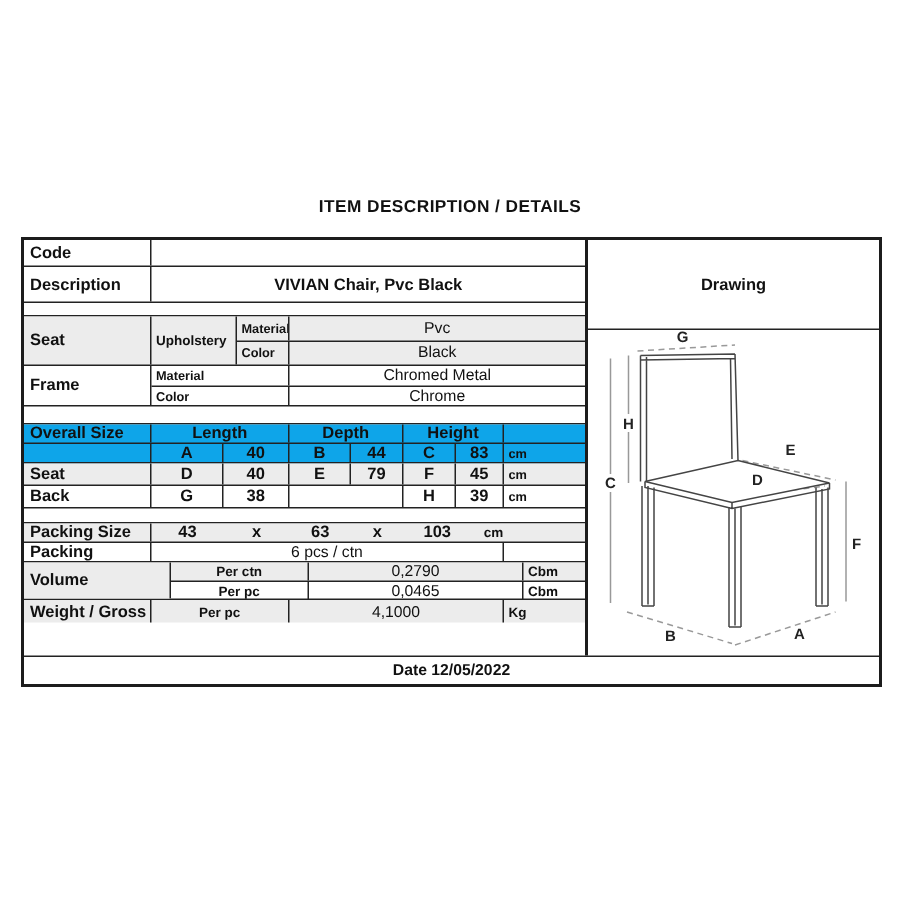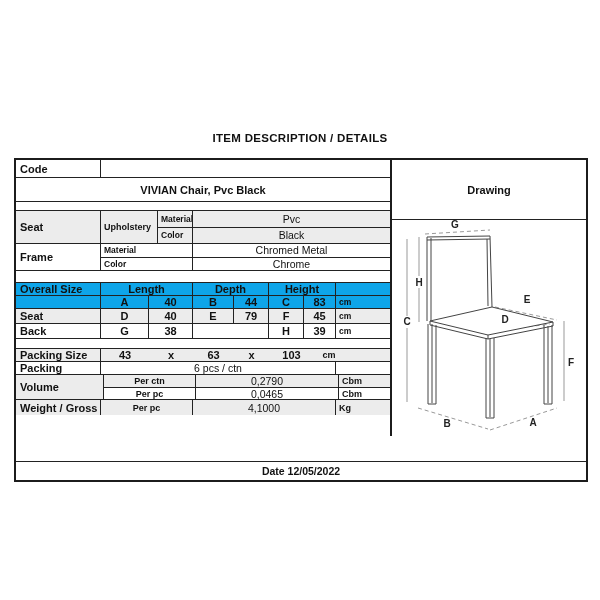--- a/index.html
+++ b/index.html
@@ -7,21 +7,21 @@
     position:relative;width:600px;height:600px;background:#ffffff;
     font-family:"Liberation Sans", sans-serif;color:#111;overflow:hidden;
   }
   .doc-title{
     position:absolute;top:132px;left:0;width:600px;text-align:center;
     font-size:11.5px;font-weight:bold;letter-spacing:.3px;
   }
   .doc-table{
     position:absolute;left:14px;top:158px;width:574px;
     border:2px solid #1c1c1c;background:#fff;box-sizing:border-box;
-    display:flex;flex-direction:column;gap:25px;
+    display:flex;flex-direction:column;
   }
   .body-wrap{display:flex;}
   .left-sec{width:376px;border-right:2px solid #1c1c1c;box-sizing:border-box;display:flex;flex-direction:column;}
   .right-sec{flex:1;display:flex;flex-direction:column;}
   .row{display:flex;border-bottom:1px solid #222;box-sizing:border-box;align-items:stretch;}
   .row:last-child{border-bottom:none;}
   .c{border-right:1px solid #222;box-sizing:border-box;display:flex;align-items:center;justify-content:center;overflow:hidden;}
   .c.last{border-right:none;}
   .lbl{justify-content:flex-start;padding-left:4px;font-weight:bold;font-size:11px;}
   .val{font-size:10.5px;}
@@ -60,20 +60,21 @@
   <div class="doc-table">
     <div class="body-wrap">
 
       <div class="left-sec">
 
         <div class="row" style="height:18px">
           <div class="c lbl" style="width:85px">Code</div>
         </div>
 
         <div class="row" style="height:24px">
+          <div class="c lbl" style="width:85px">Description</div>
           <div class="c bold last" style="flex:1">VIVIAN Chair, Pvc Black</div>
         </div>
 
         <div class="row" style="height:9px"></div>
 
         <div class="row gray" style="height:33px">
           <div class="c lbl" style="width:85px">Seat</div>
           <div class="c small" style="width:57px;font-size:9px">Upholstery</div>
           <div class="stack">
             <div class="subrow">
@@ -157,21 +158,21 @@
           </div>
         </div>
 
         <div class="row" style="height:13px">
           <div class="c lbl" style="width:85px">Packing</div>
           <div class="c val" style="width:235px">6 pcs / ctn</div>
           <div class="c last" style="flex:1"></div>
         </div>
 
         <div class="row" style="height:25px">
-          <div class="c lbl gray" style="width:88px">Volume</div>
+          <div class="c lbl gray" style="width:98px">Volume</div>
           <div class="stack">
             <div class="subrow gray">
               <div class="c smallc" style="width:92px">Per ctn</div>
               <div class="c val" style="width:143px">0,2790</div>
               <div class="c small last" style="flex:1;font-size:9px">Cbm</div>
             </div>
             <div class="subrow">
               <div class="c smallc" style="width:92px">Per pc</div>
               <div class="c val" style="width:143px">0,0465</div>
               <div class="c small last" style="flex:1;font-size:9px">Cbm</div>

